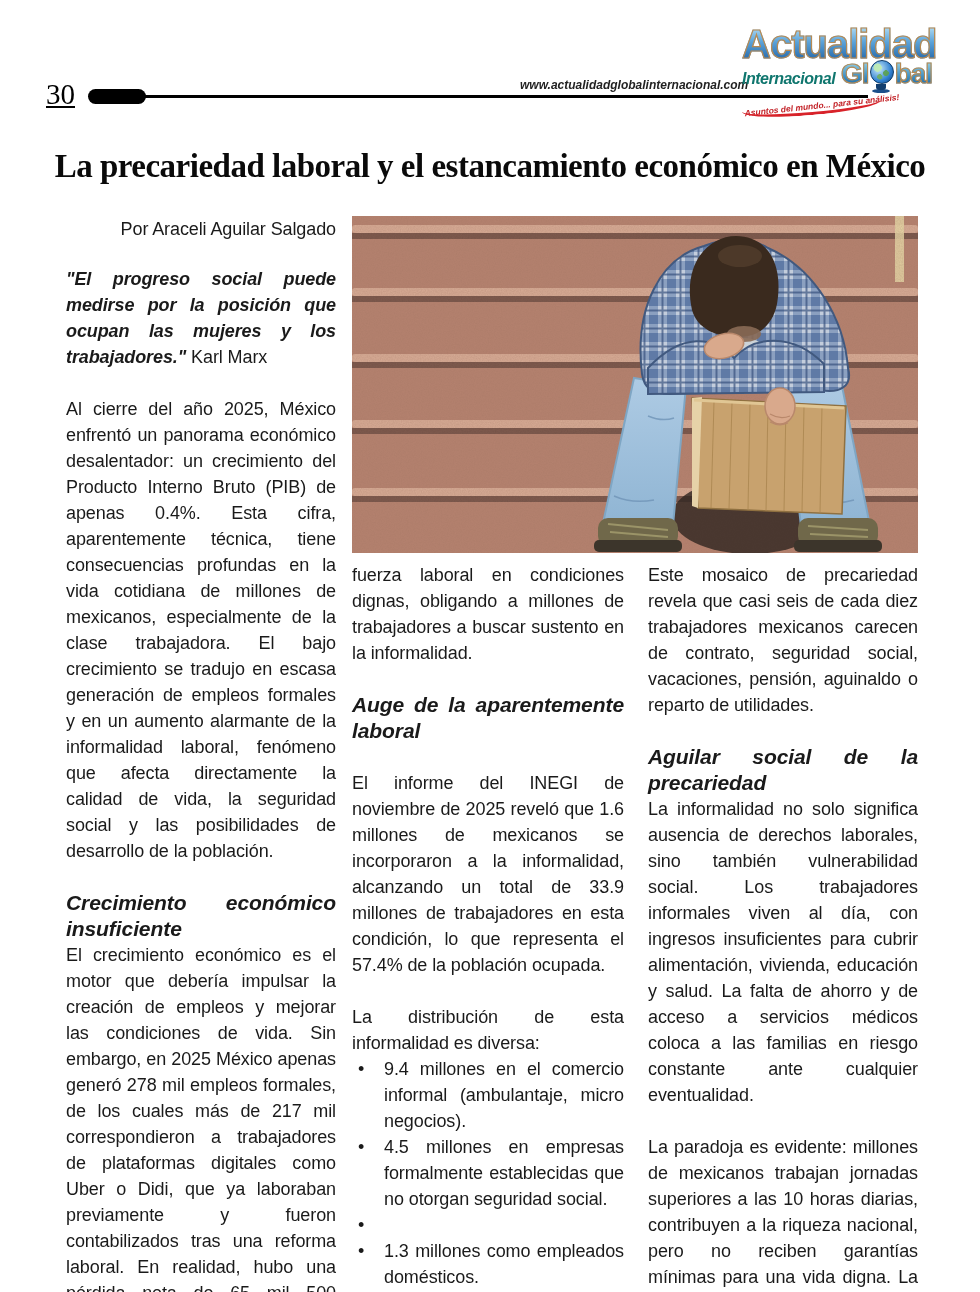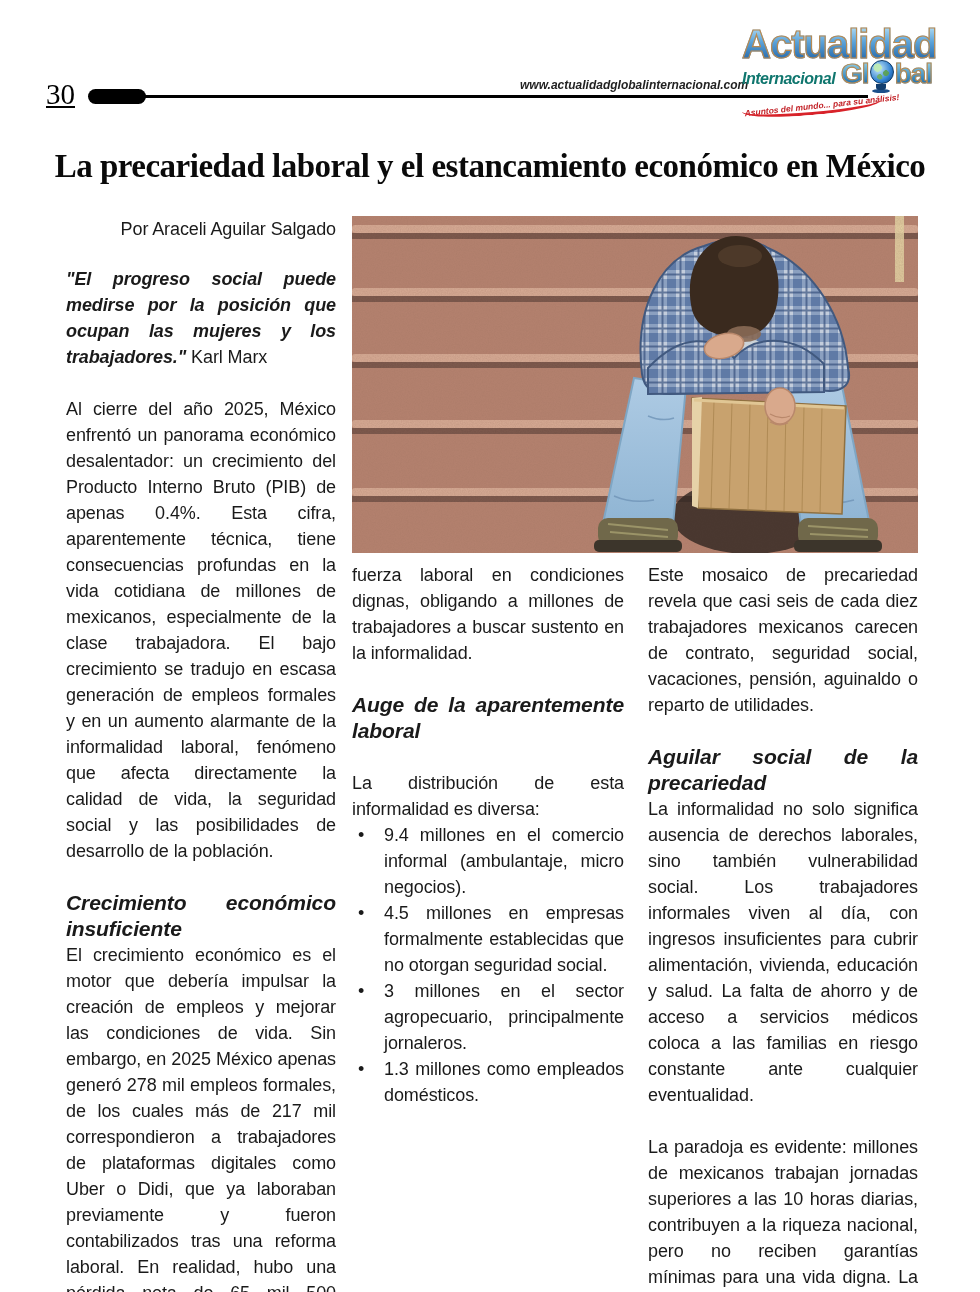--- a/index.html
+++ b/index.html
@@ -183,33 +183,33 @@
     <p class="para">Al cierre del año 2025, México enfrentó un panorama económico desalentador: un crecimiento del Producto Interno Bruto (PIB) de apenas 0.4%. Esta cifra, aparentemente técnica, tiene consecuencias profundas en la vida cotidiana de millones de mexicanos, especialmente de la clase trabajadora. El bajo crecimiento se tradujo en escasa generación de empleos formales y en un aumento alarmante de la informalidad laboral, fenómeno que afecta directamente la calidad de vida, la seguridad social y las posibilidades de desarrollo de la población.</p>
     <h3 class="section-heading">Crecimiento económico insuficiente</h3>
     <p class="para">El crecimiento económico es el motor que debería impulsar la creación de empleos y mejorar las condiciones de vida. Sin embargo, en 2025 México apenas generó 278 mil empleos formales, de los cuales más de 217 mil correspondieron a trabajadores de plataformas digitales como Uber o Didi, que ya laboraban previamente y fueron contabilizados tras una reforma laboral. En realidad, hubo una pérdida neta de 65 mil 500 empleos formales, especialmente en sectores estratégicos como la construcción y la manufactura.</p>
 
   </div>
 
   <div class="col col-mid">
     <p class="para">fuerza laboral en condiciones dignas, obligando a millones de trabajadores a buscar sustento en la informalidad.</p>
     <h3 class="section-heading">Auge de la aparentemente laboral</h3>
     <div class="gap"></div>
+    <p class="para">El informe del INEGI de noviembre de 2025 reveló que 1.6 millones de mexicanos se incorporaron a la informalidad, alcanzando un total de 33.9 millones de trabajadores en esta condición, lo que representa el 57.4% de la población ocupada.</p>
     <p class="para-tight">La distribución de esta informalidad es diversa:</p>
     <ul class="bullets">
       <li>
           <span class="marker">•</span>
           <span class="btext">9.4 millones en el comercio informal (ambulantaje, micro negocios).</span>
         </li>
       <li>
           <span class="marker">•</span>
           <span class="btext">4.5 millones en empresas formalmente establecidas que no otorgan seguridad social.</span>
         </li>
       <li>
           <span class="marker">•</span>
-          <span class="btext">3 millones en el sector agropecuario, principalmente jornaleros.</span>
         </li>
       <li>
           <span class="marker">•</span>
           <span class="btext">1.3 millones como empleados domésticos.</span>
         </li>
     </ul>
   </div>
 
   <div class="col col-right">
     <p class="para">Este mosaico de precariedad revela que casi seis de cada diez trabajadores mexicanos carecen de contrato, seguridad social, vacaciones, pensión, aguinaldo o reparto de utilidades.</p>

